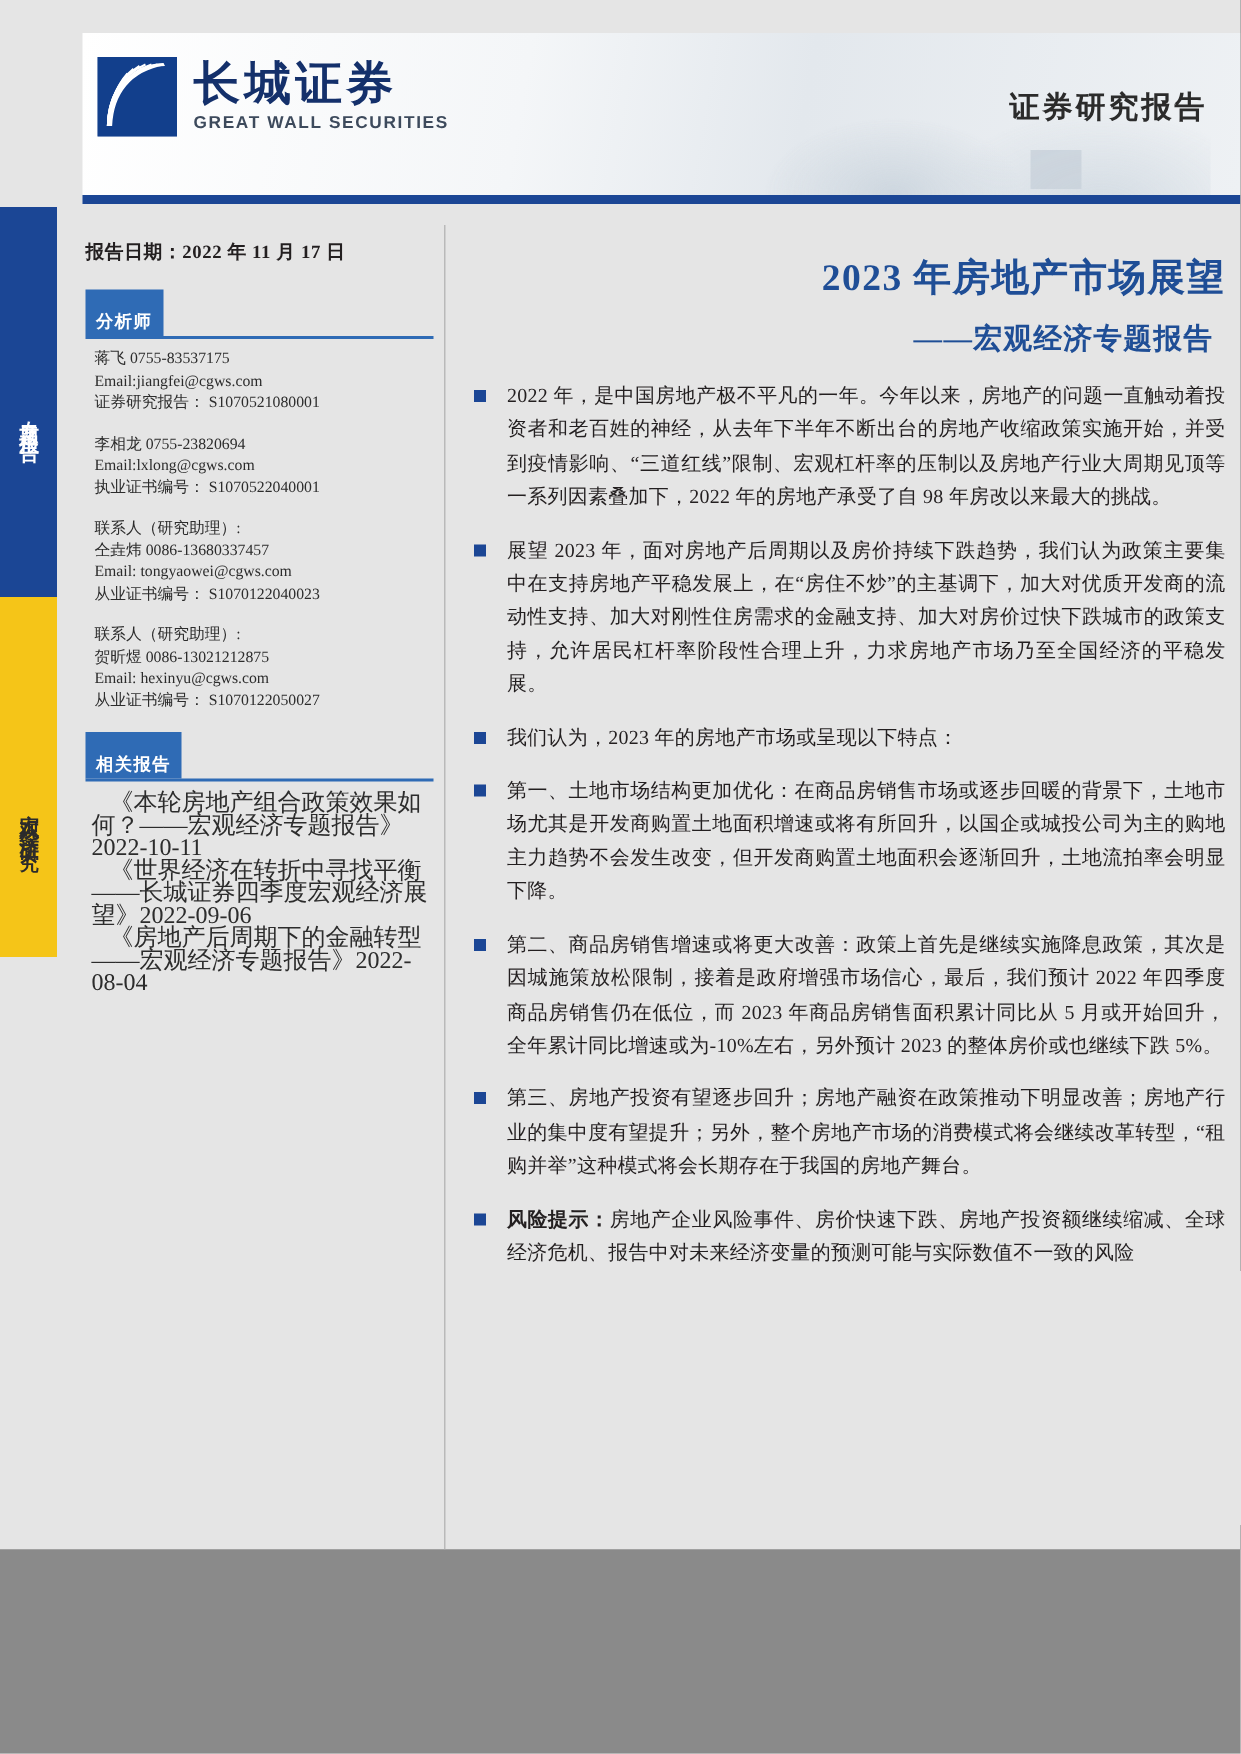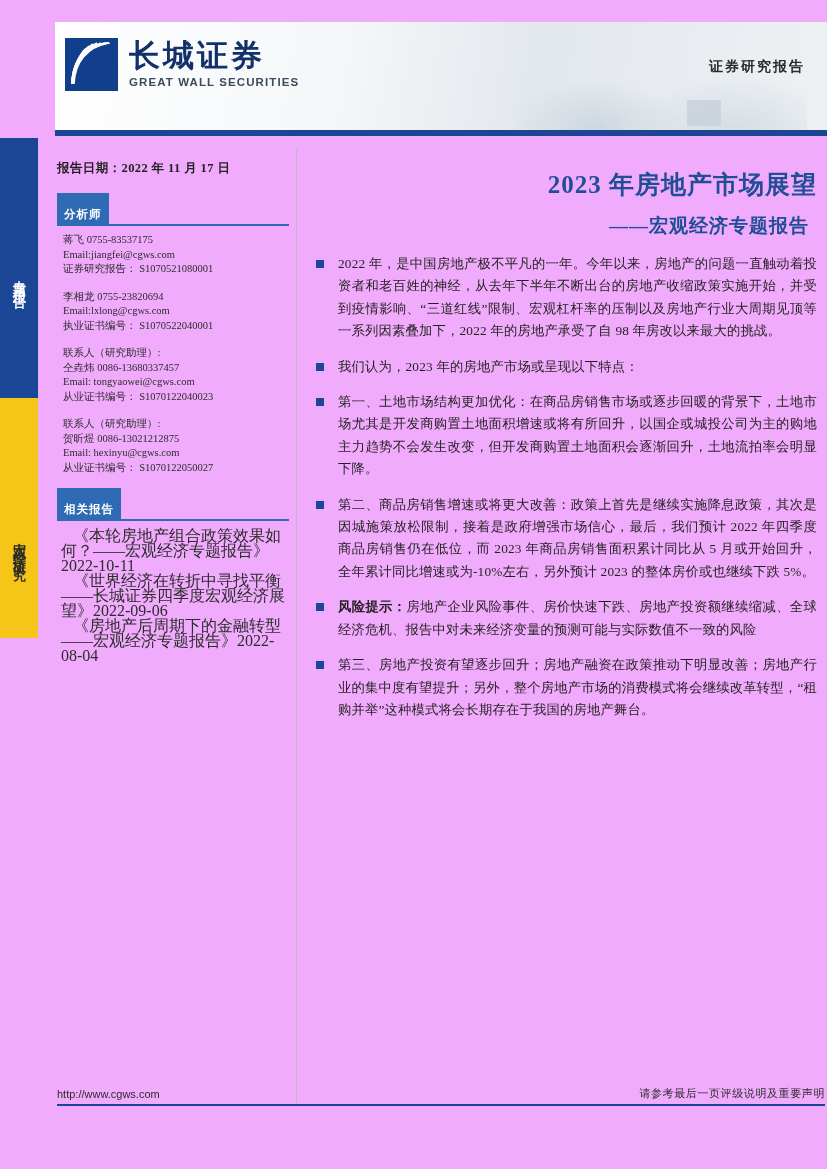--- a/index.html
+++ b/index.html
@@ -3,22 +3,22 @@
 <meta charset="utf-8">
 <style>
   html, body {
     margin: 0;
     padding: 0;
     background: #8a8a8a;
   }
   .page {
     position: relative;
     width: 827px;
-    height: 1169px;
-    background: #f0abfc;
+    height: 1033px;
+    background: #e5e5e5;
     overflow: hidden;
     font-family: "Liberation Serif", "DejaVu Serif", serif;
     color: #231f20;
   }
 
   
   .side-tabs {
     position: absolute;
     left: 0;
     top: 138px;
@@ -116,21 +116,21 @@
     font-weight: 700;
     letter-spacing: 1.1px;
     color: #3d4a5c;
     font-family: "Liberation Sans", sans-serif;
     margin-top: 2px;
   }
   .masthead-label {
     position: absolute;
     right: 22px;
     top: 36px;
-    font-size: 14px;
+    font-size: 20px;
     letter-spacing: 2px;
     font-weight: 700;
     color: #2b2b2b;
   }
   .masthead-rule {
     position: absolute;
     left: 55px;
     top: 130px;
     width: 772px;
     height: 6px;
@@ -375,37 +375,41 @@
     <div class="doc-subtitle">——宏观经济专题报告</div>
 
 
     <div class="bullets">
       <div class="bullet-row">
         <span class="bullet-mark"></span>
         <div class="bullet-text">2022 年，是中国房地产极不平凡的一年。今年以来，房地产的问题一直触动着投资者和老百姓的神经，从去年下半年不断出台的房地产收缩政策实施开始，并受到疫情影响、“三道红线”限制、宏观杠杆率的压制以及房地产行业大周期见顶等一系列因素叠加下，2022 年的房地产承受了自 98 年房改以来最大的挑战。</div>
       </div>
       <div class="bullet-row">
         <span class="bullet-mark"></span>
+        <div class="bullet-text">展望 2023 年，面对房地产后周期以及房价持续下跌趋势，我们认为政策主要集中在支持房地产平稳发展上，在“房住不炒”的主基调下，加大对优质开发商的流动性支持、加大对刚性住房需求的金融支持、加大对房价过快下跌城市的政策支持，允许居民杠杆率阶段性合理上升，力求房地产市场乃至全国经济的平稳发展。</div>
+      </div>
+      <div class="bullet-row">
+        <span class="bullet-mark"></span>
         <div class="bullet-text">我们认为，2023 年的房地产市场或呈现以下特点：</div>
       </div>
       <div class="bullet-row">
         <span class="bullet-mark"></span>
         <div class="bullet-text">第一、土地市场结构更加优化：在商品房销售市场或逐步回暖的背景下，土地市场尤其是开发商购置土地面积增速或将有所回升，以国企或城投公司为主的购地主力趋势不会发生改变，但开发商购置土地面积会逐渐回升，土地流拍率会明显下降。</div>
       </div>
       <div class="bullet-row">
         <span class="bullet-mark"></span>
         <div class="bullet-text">第二、商品房销售增速或将更大改善：政策上首先是继续实施降息政策，其次是因城施策放松限制，接着是政府增强市场信心，最后，我们预计 2022 年四季度商品房销售仍在低位，而 2023 年商品房销售面积累计同比从 5 月或开始回升，全年累计同比增速或为-10%左右，另外预计 2023 的整体房价或也继续下跌 5%。</div>
       </div>
       <div class="bullet-row">
         <span class="bullet-mark"></span>
+        <div class="bullet-text">第三、房地产投资有望逐步回升；房地产融资在政策推动下明显改善；房地产行业的集中度有望提升；另外，整个房地产市场的消费模式将会继续改革转型，“租购并举”这种模式将会长期存在于我国的房地产舞台。</div>
+      </div>
+      <div class="bullet-row">
+        <span class="bullet-mark"></span>
         <div class="bullet-text"><b>风险提示：</b><span>房地产企业风险事件、房价快速下跌、房地产投资额继续缩减、全球经济危机、报告中对未来经济变量的预测可能与实际数值不一致的风险</span></div>
-      </div>
-      <div class="bullet-row">
-        <span class="bullet-mark"></span>
-        <div class="bullet-text">第三、房地产投资有望逐步回升；房地产融资在政策推动下明显改善；房地产行业的集中度有望提升；另外，整个房地产市场的消费模式将会继续改革转型，“租购并举”这种模式将会长期存在于我国的房地产舞台。</div>
       </div>
     </div>
   </div>
 
   <div class="footer-rule"></div>
   <div class="footer">
     <span class="footer-url">http://www.cgws.com</span>
     <span class="footer-note">请参考最后一页评级说明及重要声明</span>
   </div>
 

